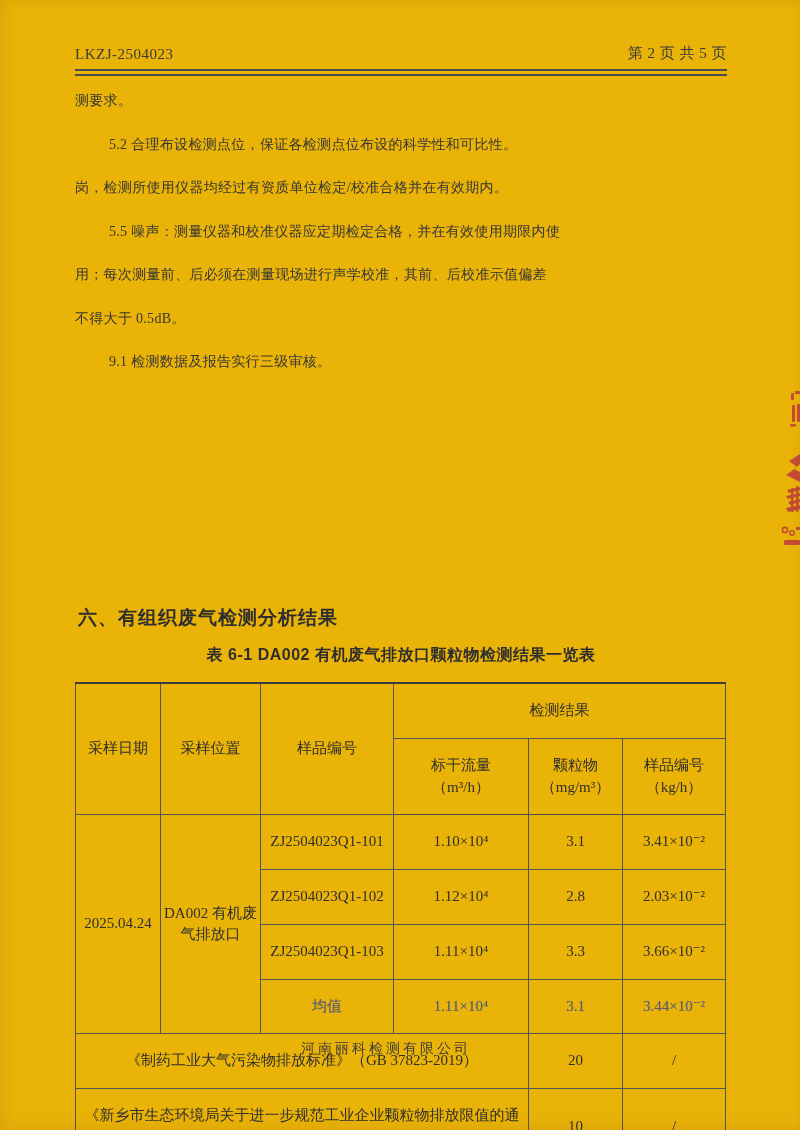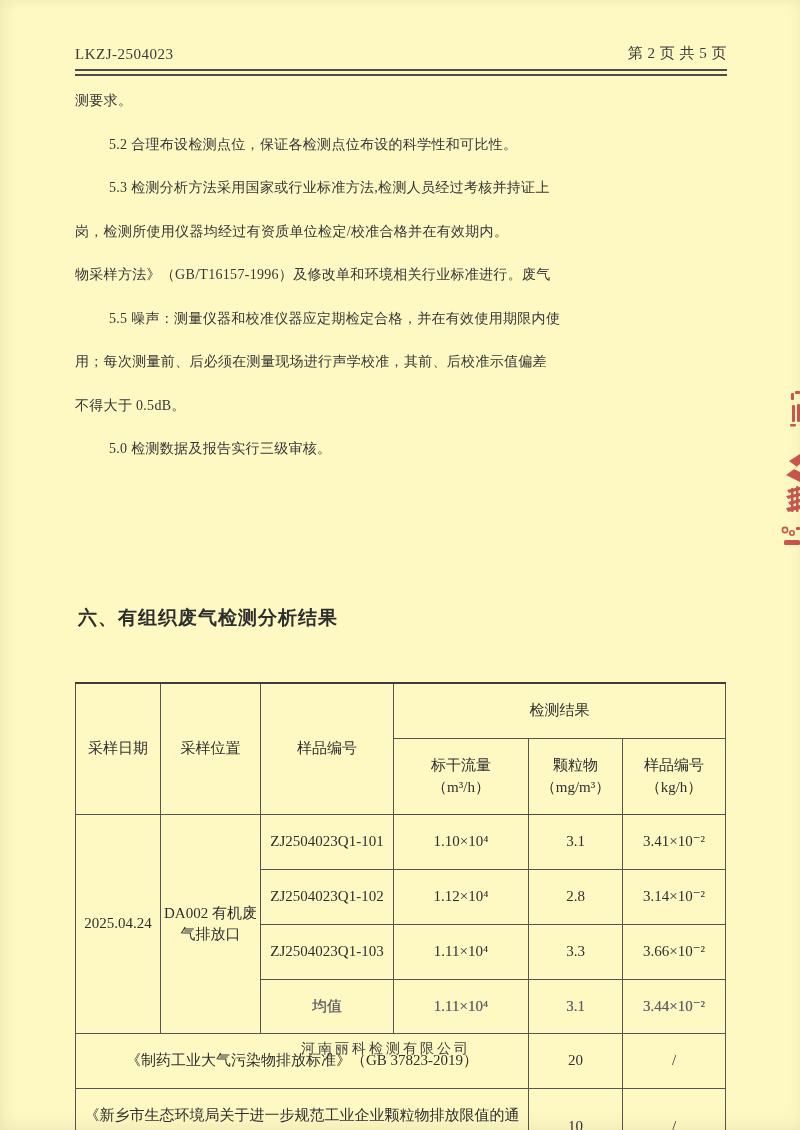--- a/index.html
+++ b/index.html
@@ -1,17 +1,17 @@
 <!DOCTYPE html>
 <html><head>
 <meta charset="utf-8">
 <style>
   html,body{margin:0;padding:0;background:#e9e7e3;}
   .page{
-    position:relative;width:800px;height:1130px;background:#fef9c3;
+    position:relative;width:800px;height:1130px;background:#eab308;
     font-family:"Liberation Serif","DejaVu Serif",serif;color:#343434;overflow:hidden;
   }
   .page::after{
     content:"";position:absolute;inset:0;pointer-events:none;
     box-shadow:inset 0 -8px 16px rgba(70,64,54,.05), inset 8px 0 12px rgba(70,64,54,.03), inset 0 6px 10px rgba(70,64,54,.02);
   }
   .hdr{
     position:absolute;left:75px;top:44px;width:652px;display:flex;
     justify-content:space-between;align-items:flex-end;font-size:15px;color:#3a3a3a;letter-spacing:.5px;
   }
@@ -64,30 +64,29 @@
 
   <div class="hdr">
     <span>LKZJ-2504023</span>
     <span>第 2 页 共 5 页</span>
   </div>
   <div class="hdr-rule"></div>
 
   <div class="body-text">
     <div class="line">测要求。</div>
     <div class="line indent">5.2 合理布设检测点位，保证各检测点位布设的科学性和可比性。</div>
-    <div class="line indent">5.3 检测分析方法采用国家或行业标准方法,检测人员经过考核并持证上</div>
     <div class="line">岗，检测所使用仪器均经过有资质单位检定/校准合格并在有效期内。</div>
-    <div class="line">物采样方法》（GB/T16157-1996）及修改单和环境相关行业标准进行。废气</div>
     <div class="line indent">5.5 噪声：测量仪器和校准仪器应定期检定合格，并在有效使用期限内使</div>
     <div class="line">用；每次测量前、后必须在测量现场进行声学校准，其前、后校准示值偏差</div>
     <div class="line">不得大于 0.5dB。</div>
-    <div class="line indent">5.0 检测数据及报告实行三级审核。</div>
+    <div class="line indent">9.1 检测数据及报告实行三级审核。</div>
   </div>
 
   <div class="section-heading">六、有组织废气检测分析结果</div>
+  <div class="table-title">表 6-1 DA002 有机废气排放口颗粒物检测结果一览表</div>
 
   <table class="results">
     <colgroup>
       <col style="width:85px">
         <col style="width:100px">
         <col style="width:133px">
       <col style="width:135px">
         <col style="width:94px">
         <col style="width:103px">
     </colgroup>
@@ -117,21 +116,21 @@
         <td rowspan="4">DA002 有机废气排放口</td>
         <td>ZJ2504023Q1-101</td>
         <td>1.10×10⁴</td>
         <td>3.1</td>
         <td>3.41×10⁻²</td>
       </tr>
       <tr class="r">
         <td>ZJ2504023Q1-102</td>
         <td>1.12×10⁴</td>
         <td>2.8</td>
-        <td>3.14×10⁻²</td>
+        <td>2.03×10⁻²</td>
       </tr>
       <tr class="r">
         <td>ZJ2504023Q1-103</td>
         <td>1.11×10⁴</td>
         <td>3.3</td>
         <td>3.66×10⁻²</td>
       </tr>
       <tr class="r avg">
         <td>均值</td>
         <td>1.11×10⁴</td>

